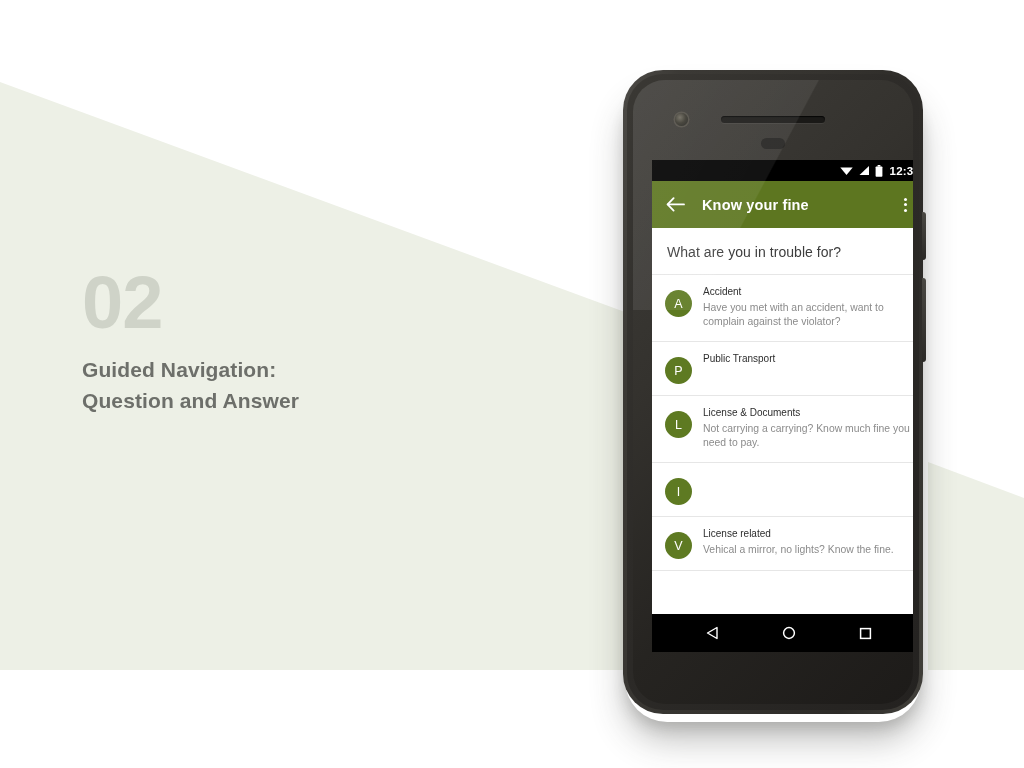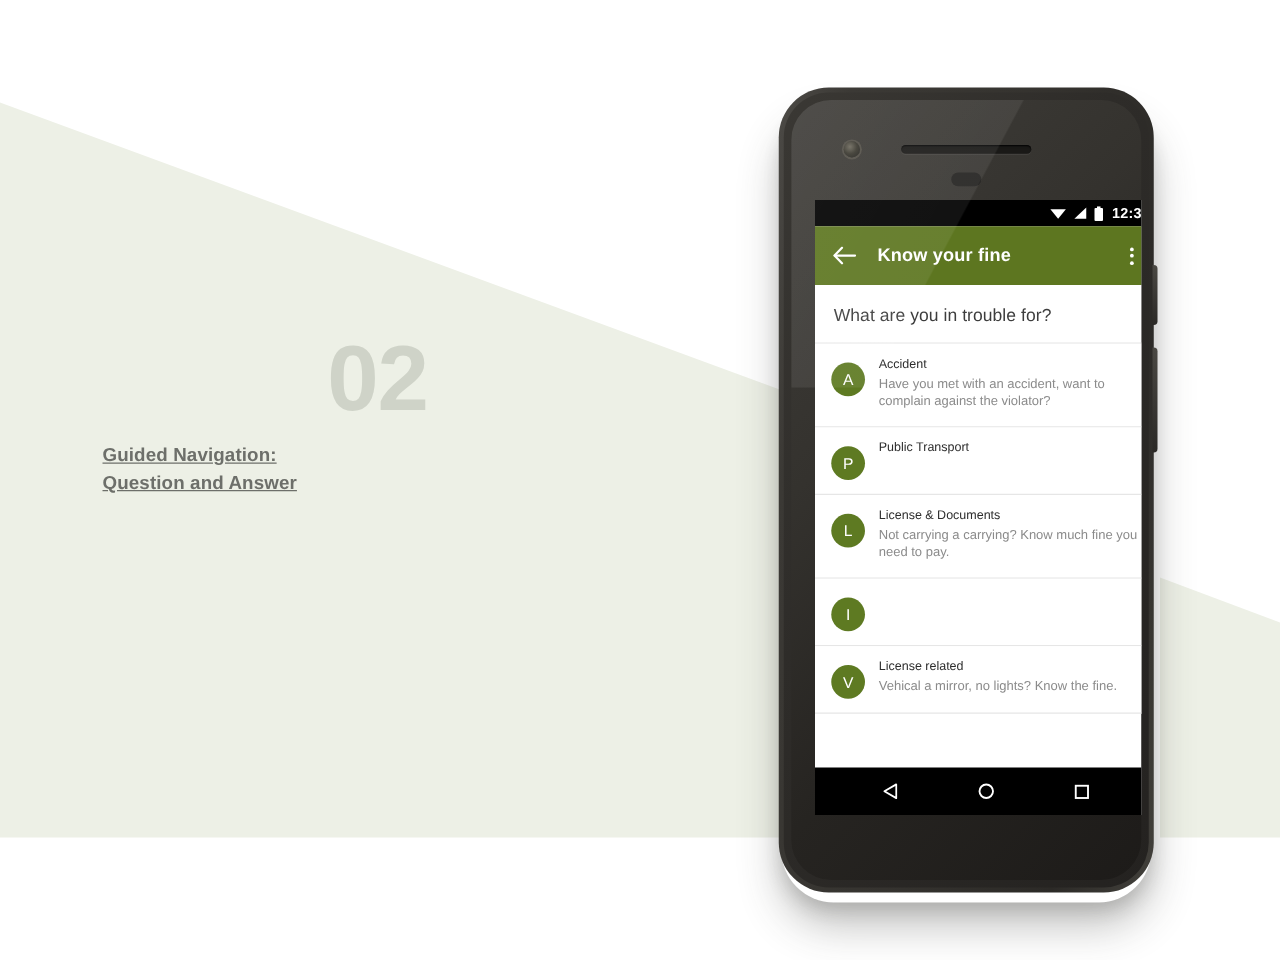--- a/index.html
+++ b/index.html
@@ -21,30 +21,28 @@
     left:82px;
     top:268px;
     width:440px;
   }
   .caption-number {
     font-size:74px;
     font-weight:bold;
     color:#cfd3c8;
     line-height:0.95;
     letter-spacing:-1px;
-    text-align:center;
   }
   .caption-title {
     margin-top:16px;
-    font-size:15px;
+    font-size:21px;
     font-weight:bold;
     color:#6d6f6a;
     line-height:1.48;
     letter-spacing:0.1px;
-    text-decoration:underline;
   }
 
   
   .phone-wrap {
     position:absolute;
     left:615px;
     top:58px;
     width:314px;
     height:660px;
   }

